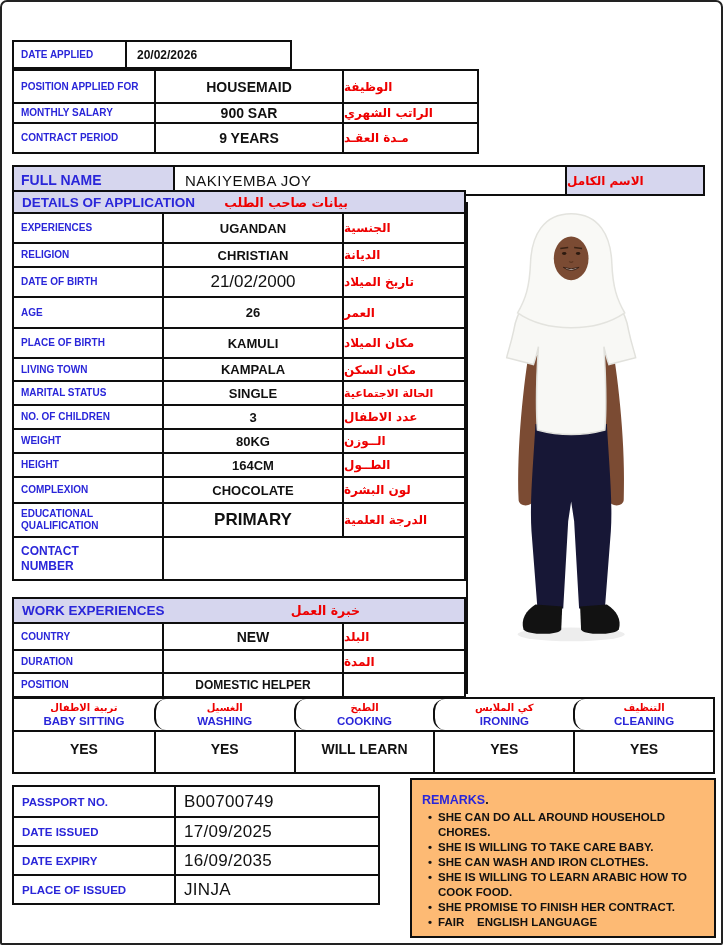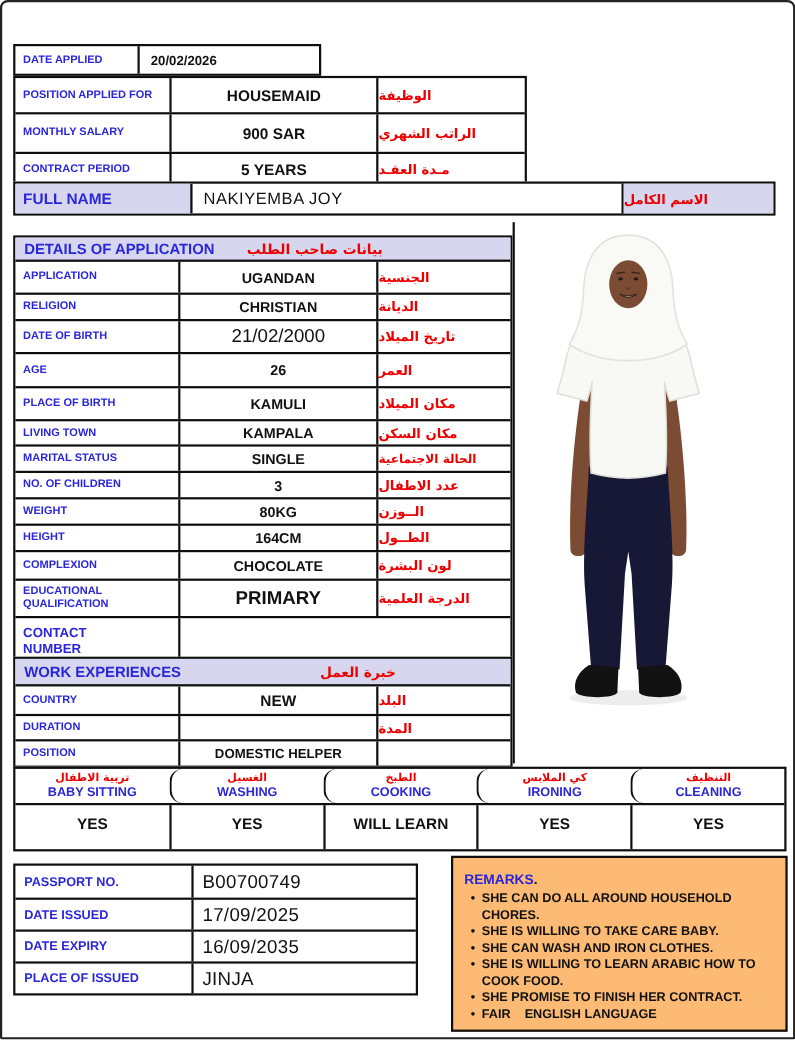--- a/index.html
+++ b/index.html
@@ -72,47 +72,47 @@
       <div class="val" style="justify-content:flex-start;padding-left:10px;font-size:12px;">20/02/2026</div>
     </div>
   </div>
 
   <div class="t" style="left:10px;top:67px;width:467px;">
     <div class="row" style="grid-template-columns:142px 188px 1fr;height:31px;">
       <div class="lbl b-r">POSITION APPLIED FOR</div>
       <div class="val b-r" style="font-size:14px;">HOUSEMAID</div>
       <div class="ar">الوظيفة</div>
     </div>
-    <div class="row" style="grid-template-columns:142px 188px 1fr;height:36px;">
+    <div class="row" style="grid-template-columns:142px 188px 1fr;height:20px;">
       <div class="lbl b-r">MONTHLY SALARY</div>
       <div class="val b-r" style="font-size:14px;">900 SAR</div>
       <div class="ar">الراتب الشهري</div>
     </div>
     <div class="row" style="grid-template-columns:142px 188px 1fr;height:30px;">
       <div class="lbl b-r">CONTRACT PERIOD</div>
-      <div class="val b-r" style="font-size:14px;">5 YEARS</div>
+      <div class="val b-r" style="font-size:14px;">9 YEARS</div>
       <div class="ar">مـدة العقـد</div>
     </div>
   </div>
 
   <div class="t" style="left:10px;top:163px;width:693px;">
     <div class="row" style="grid-template-columns:161px 1fr 136px;height:27px;">
       <div class="lbl fn-lbl band b-r">FULL NAME</div>
       <div class="val fn-val b-r">NAKIYEMBA  JOY</div>
       <div class="ar band">الاسم الكامل</div>
     </div>
   </div>
 
-  <div class="t" style="left:10px;top:212px;width:454px;">
+  <div class="t" style="left:10px;top:188px;width:454px;">
     <div class="hdr" style="height:22px;">
       <div class="h-lbl">DETAILS OF APPLICATION</div>
       <div class="h-ar" style="right:116px;">بيانات صاحب الطلب</div>
     </div>
     <div class="row" style="grid-template-columns:150px 180px 1fr;height:28px;border-top:none;">
-      <div class="lbl b-r">APPLICATION</div>
+      <div class="lbl b-r">EXPERIENCES</div>
       <div class="val b-r">UGANDAN</div>
       <div class="ar">الجنسية</div>
     </div>
     <div class="row" style="grid-template-columns:150px 180px 1fr;height:24px;">
       <div class="lbl b-r">RELIGION</div>
       <div class="val b-r">CHRISTIAN</div>
       <div class="ar">الديانة</div>
     </div>
     <div class="row" style="grid-template-columns:150px 180px 1fr;height:30px;">
       <div class="lbl b-r">DATE OF BIRTH</div>

